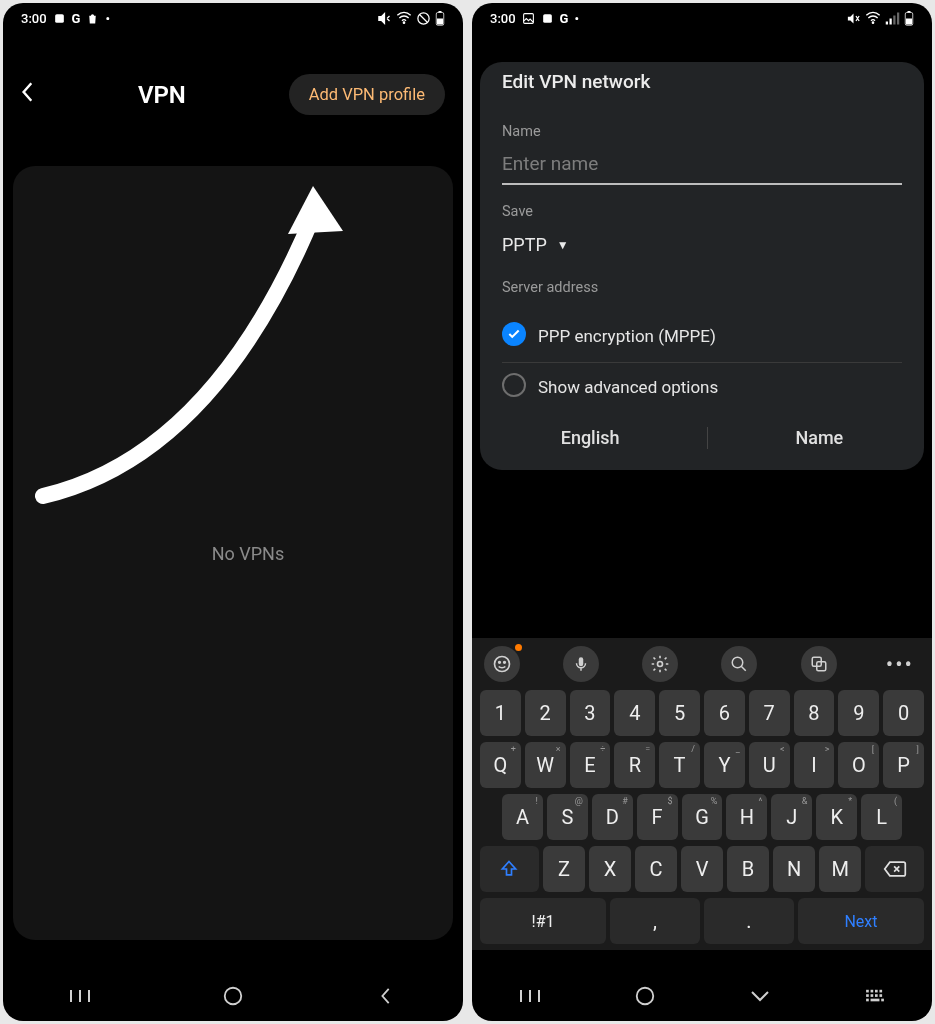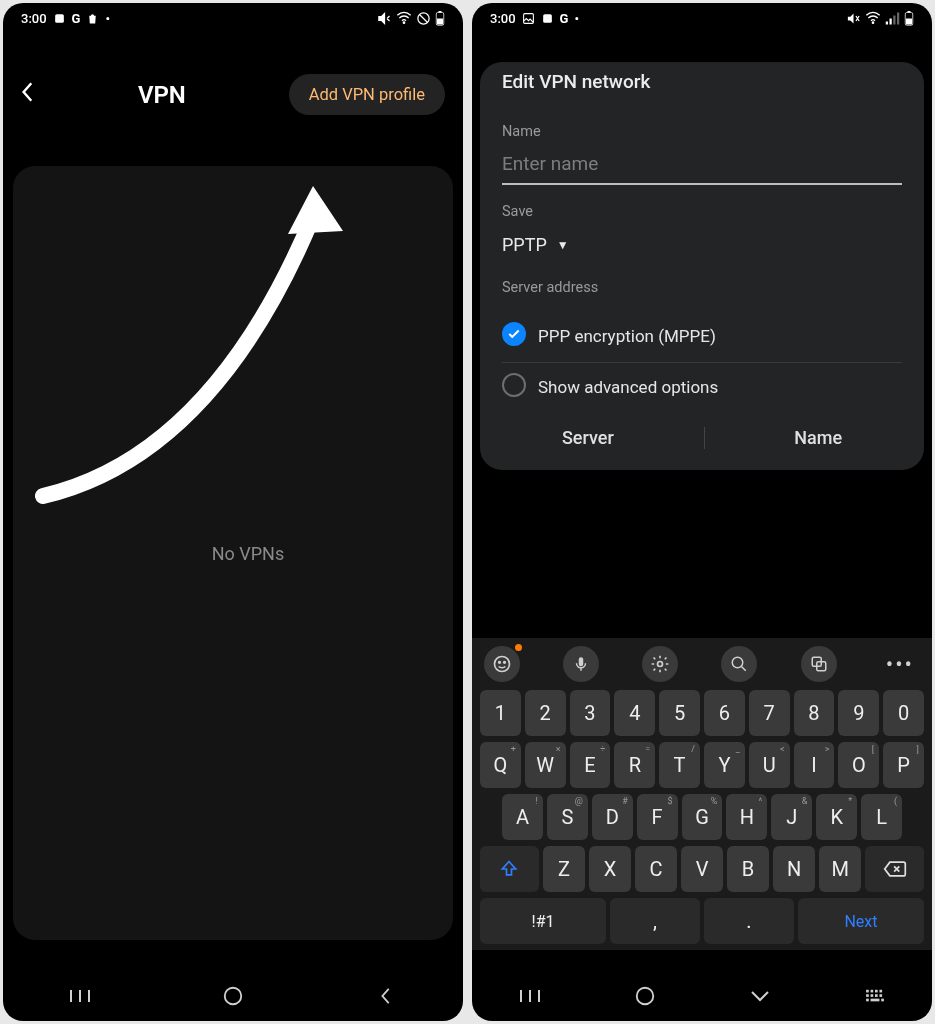--- a/index.html
+++ b/index.html
@@ -212,21 +212,21 @@
           </span>
         <span class="check-label">PPP encryption (MPPE)</span>
       </div>
       <hr class="hr-faint">
       <div class="check-row">
         <span class="chk unchecked"></span>
         <span class="check-label">Show advanced options</span>
       </div>
 
       <div class="dialog-actions">
-        <button class="dialog-act">Server</button>
+        <button class="dialog-act">English</button>
         <span class="act-sep"></span>
         <button class="dialog-act">Name</button>
       </div>
     </div>
   </div>
 
   <div class="kbd">
     <div class="kbd-toolbar">
       <span class="tb-btn">
           <span class="dot-ind"></span>

